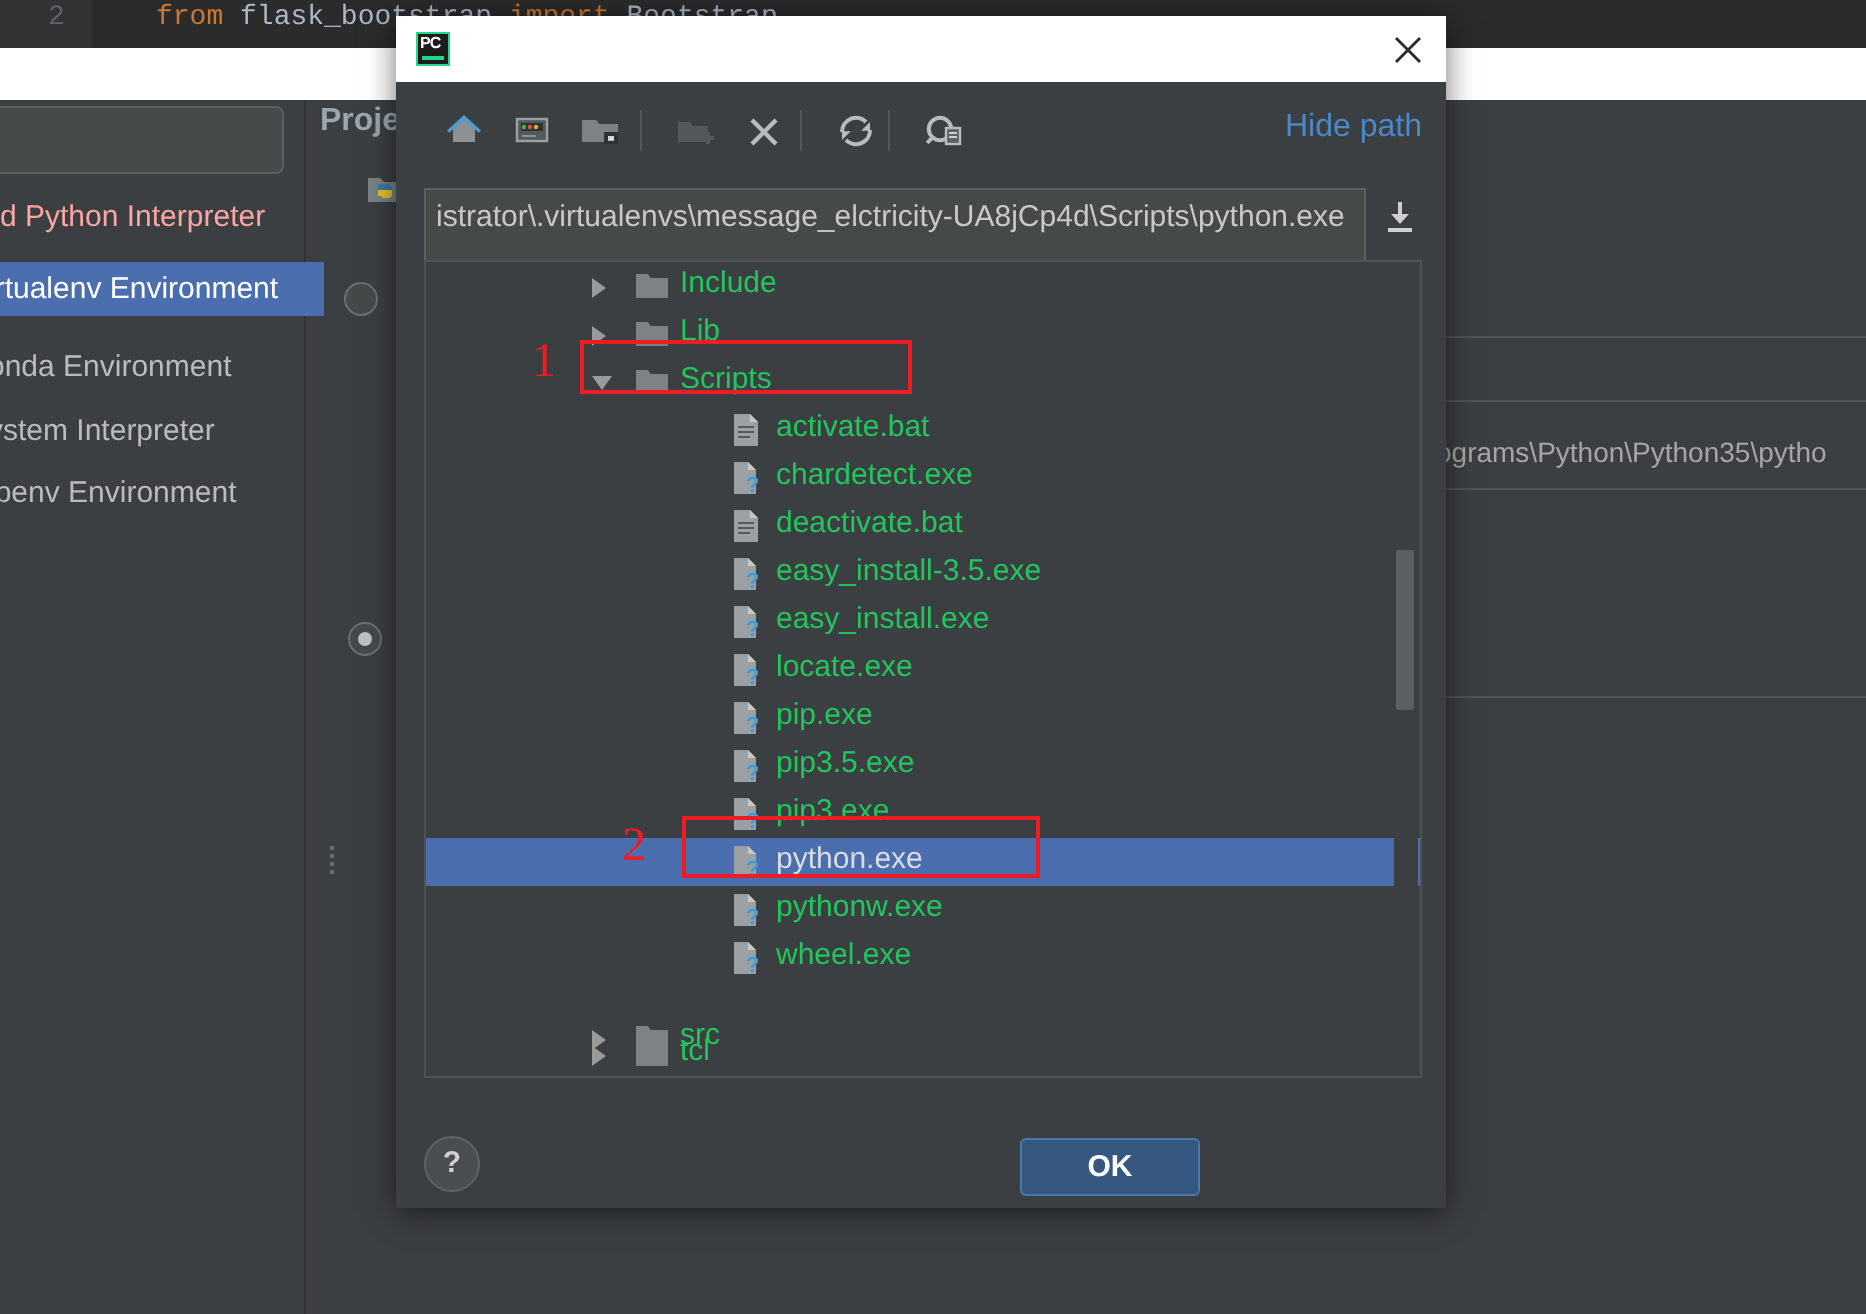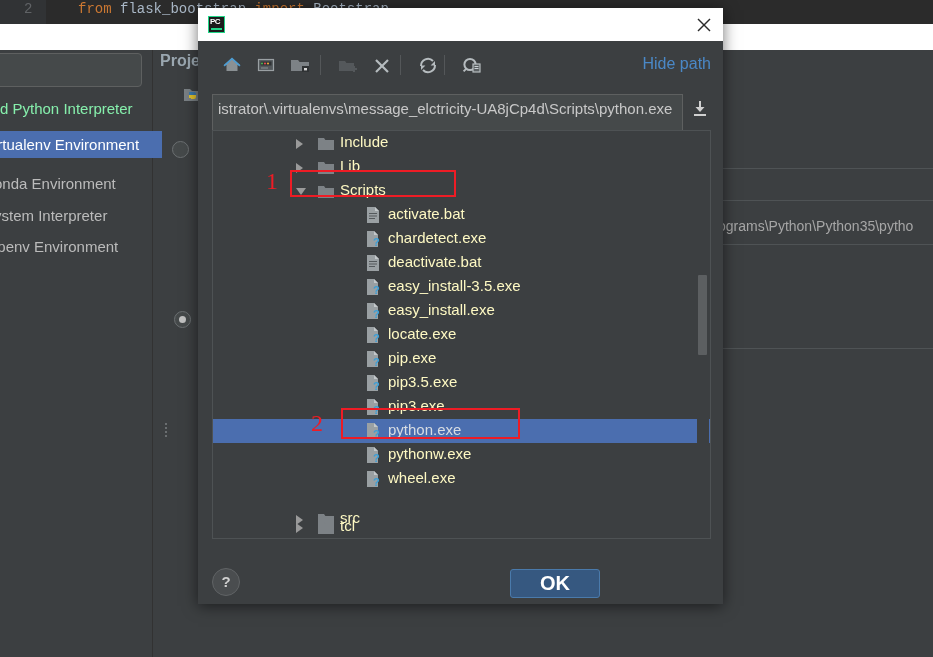--- a/index.html
+++ b/index.html
@@ -43,21 +43,21 @@
     width: 943px; height: 633px;
     background: #3c3f41;
   }
   .bg-titlebar {
     position: absolute; left: 0px; top: 24px;
     width: 933px; height: 26px;
     background: #ffffff;
   }
   .bg-title-text {
     position: absolute; left: 0px; top: 100px;
-    color: #86efac; font-size: 15px;
+    color: #fca5a5; font-size: 15px;
   }
 
   
   .bg-searchbox {
     position: absolute; left: -14px; top: 53px;
     width: 154px; height: 32px;
     background: #45494a; border: 1px solid #5e6060; border-radius: 4px;
   }
 
   
@@ -193,21 +193,21 @@
     box-sizing: border-box;
     overflow: hidden;
   }
   .tree-row {
     position: absolute; left: 0; width: 497px; height: 24px;
     white-space: nowrap; cursor: pointer;
   }
   .tree-row.sel { background: #4b6eaf; }
   .tree-row .label {
     position: absolute; top: 2px;
-    color: #fef9c3; font-size: 15px;
+    color: #22c55e; font-size: 15px;
   }
   .tree-row.sel .label { color: #d8dde3; }
   .arrow {
     position: absolute; top: 8px;
     width: 0; height: 0;
   }
   .arrow.collapsed {
     border-left: 7px solid #9a9a9a;
     border-top: 5px solid transparent;
     border-bottom: 5px solid transparent;
@@ -253,21 +253,21 @@
     background: #4a4d4f; border: 1px solid #606365;
     box-sizing: border-box; cursor: pointer;
   }
   .help-btn span {
     position: absolute; left: 0; top: 0; width: 26px; line-height: 26px;
     text-align: center; color: #d0d0d0; font-size: 15px; font-weight: bold;
   }
   .btn {
     position: absolute; top: 561px; height: 29px;
     border-radius: 3px; box-sizing: border-box;
-    font-size: 20px; text-align: center; line-height: 27px;
+    font-size: 15px; text-align: center; line-height: 27px;
     cursor: pointer;
   }
   .btn-ok {
     left: 312px; width: 90px;
     background: #365880; border: 1px solid #4a7aab;
     color: #ffffff; font-weight: bold;
   }
   .btn-cancel {
     left: 414px; width: 97px;
     background: #4c5052; border: 1px solid #5e6264;

